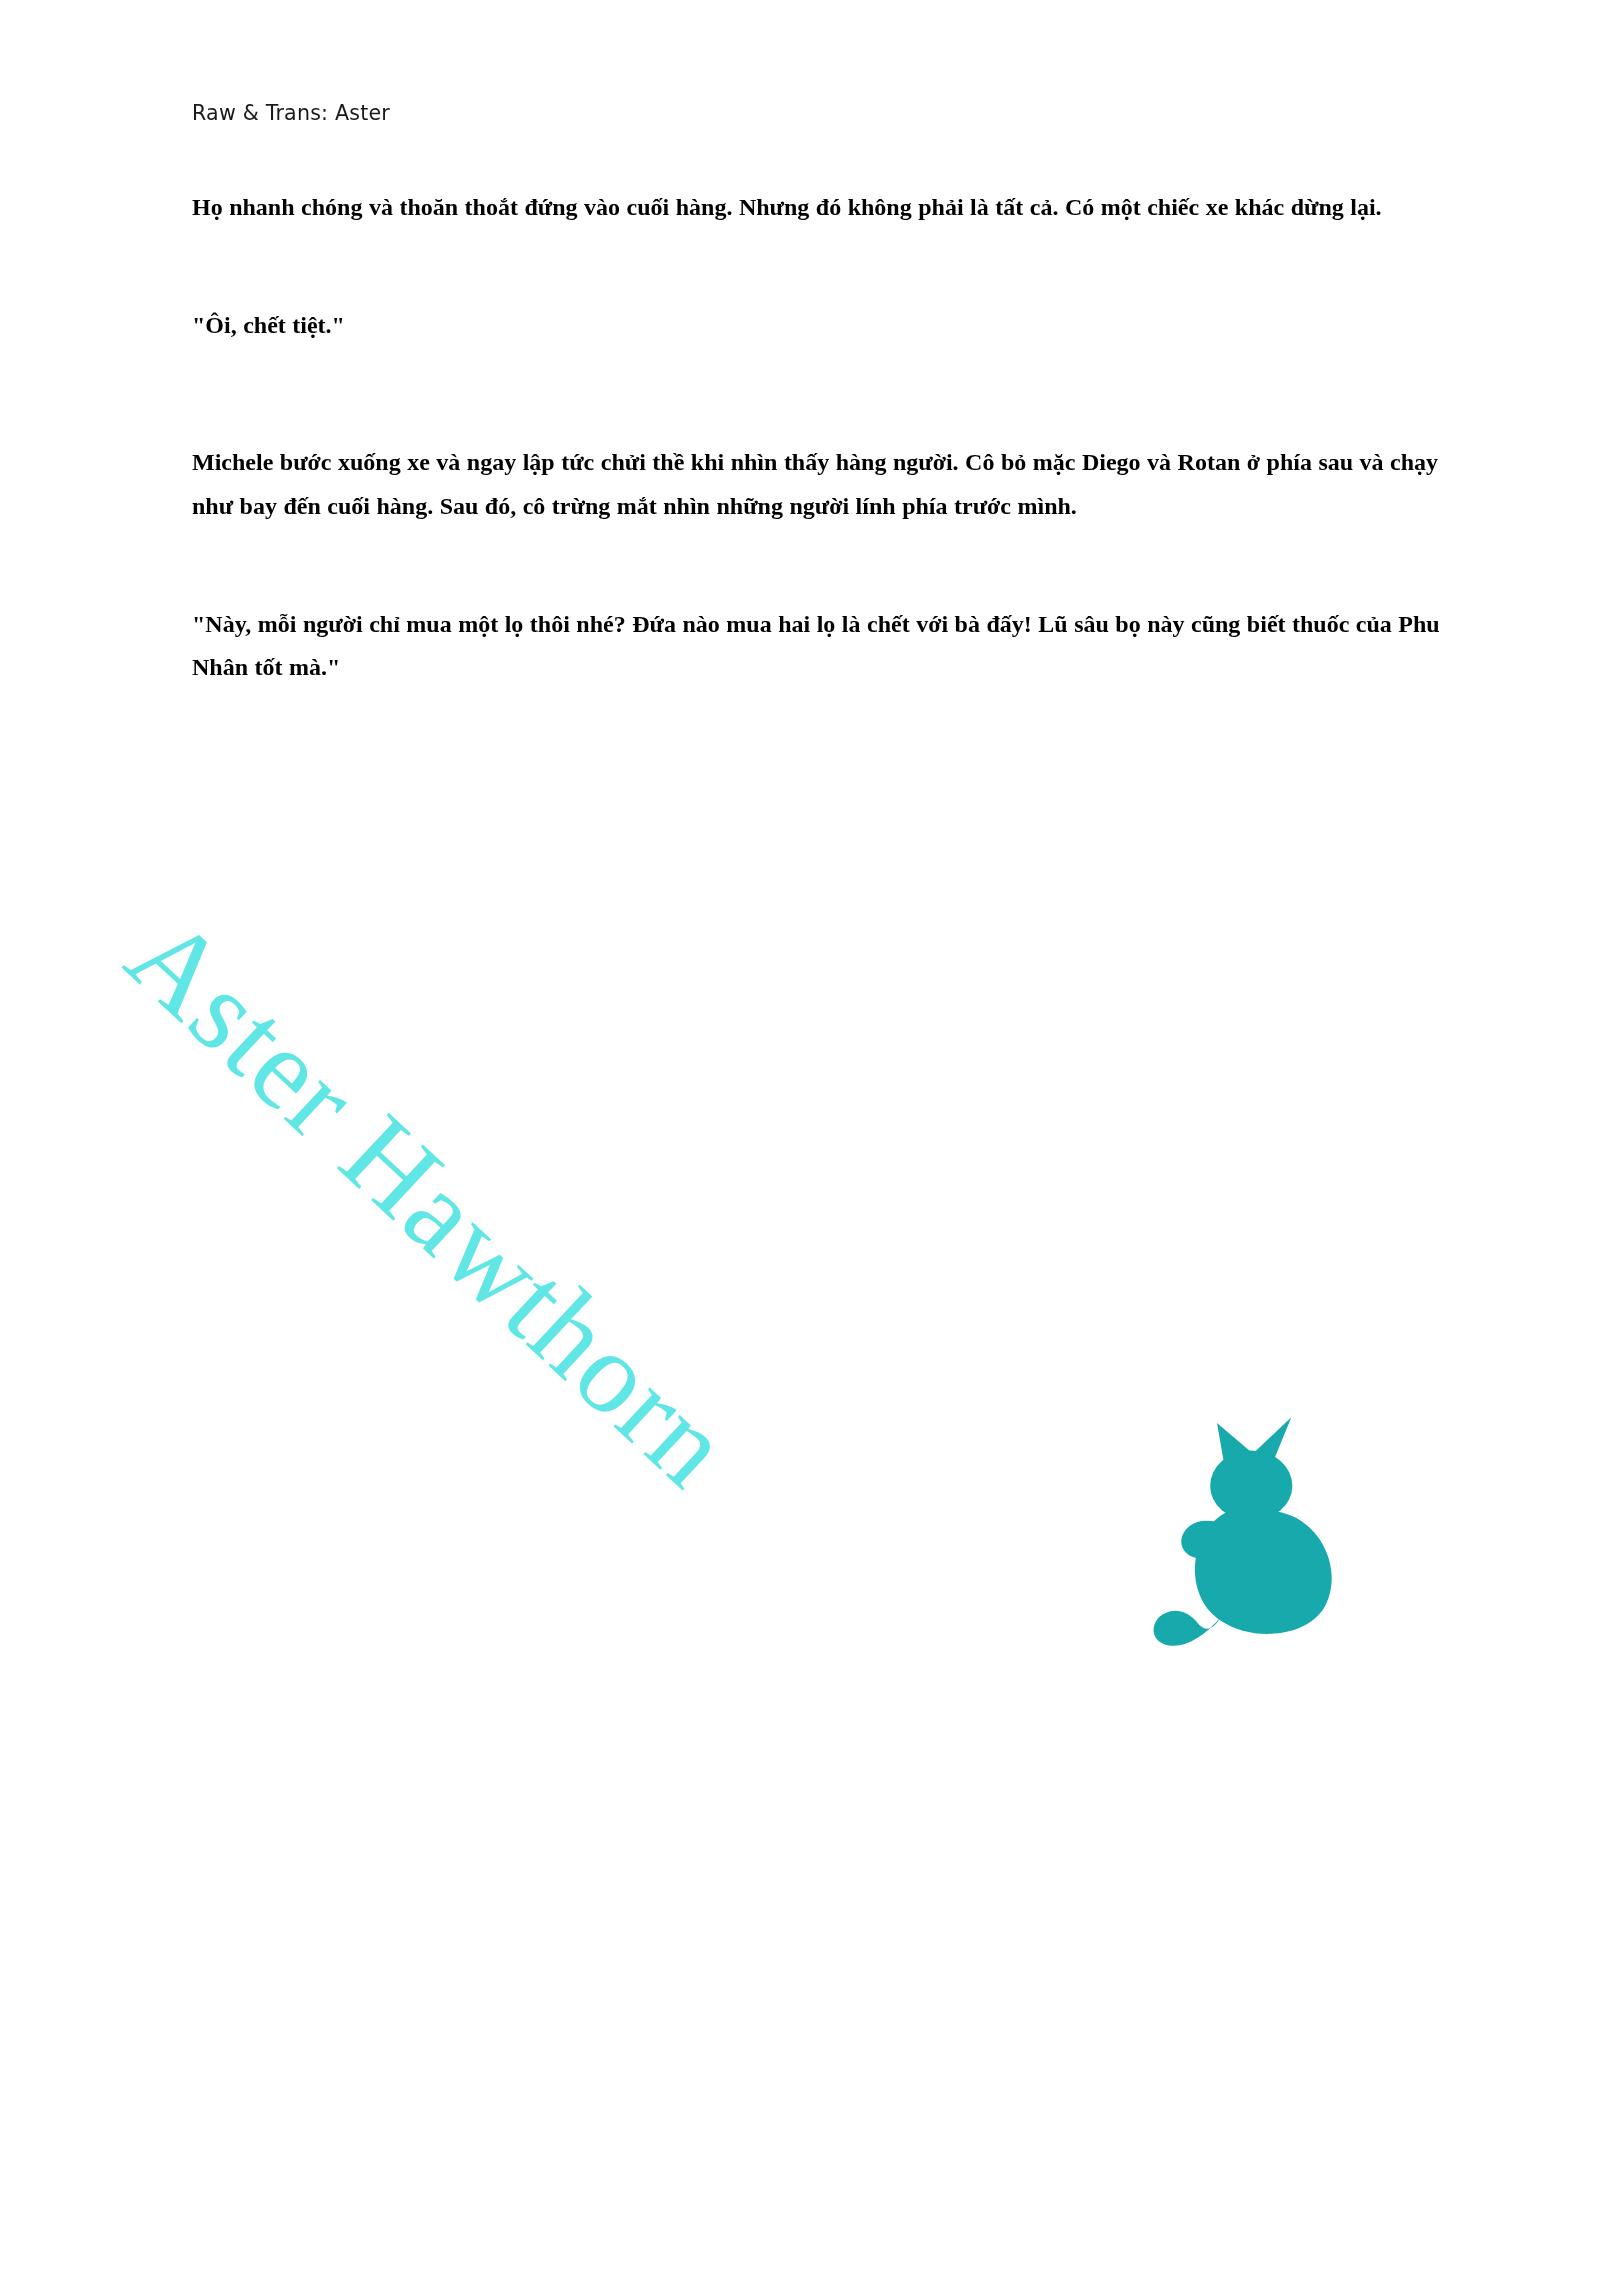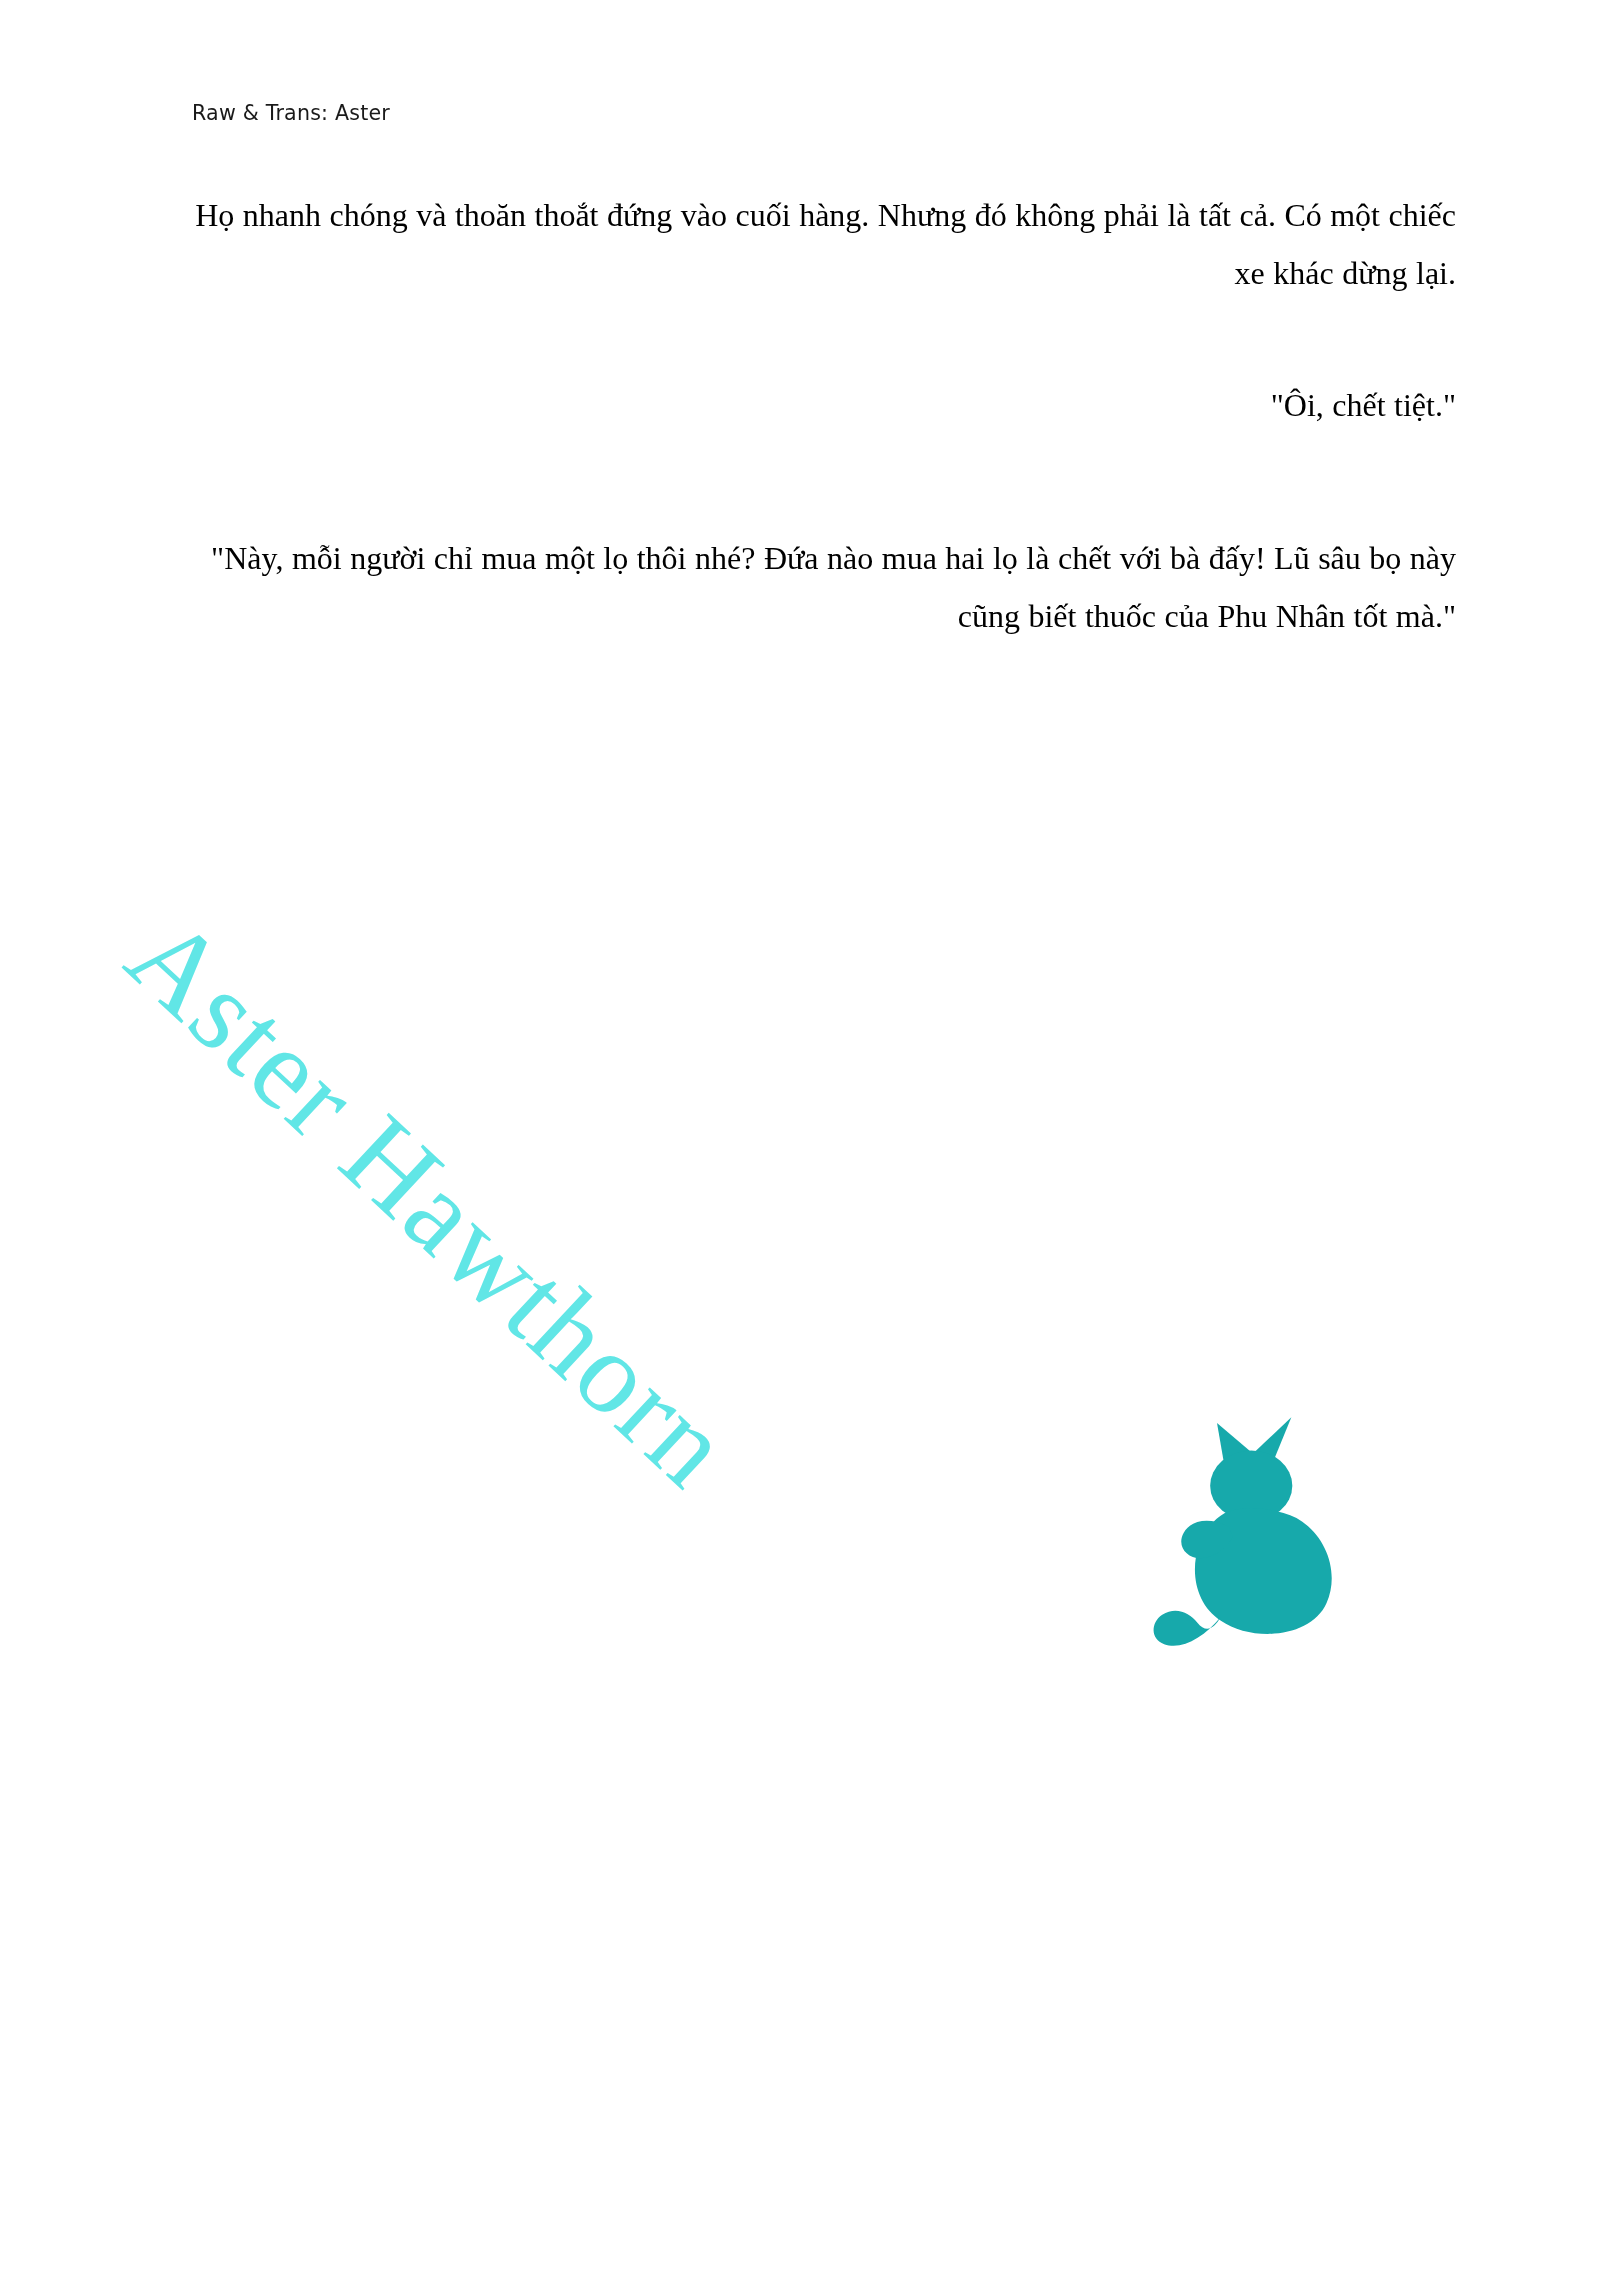--- a/index.html
+++ b/index.html
@@ -37,26 +37,27 @@
 
   .content {
     position: absolute;
     left: 192px;
     top: 186px;
     width: 1264px;
   }
 
   .para {
     font-family: "Liberation Serif", serif;
-    font-size: 32px;
+    font-size: 24px;
     line-height: 1.82;
     color: #000000;
     margin: 0 0 74px 0;
-    text-align: right;
+    text-align: left;
     word-spacing: 0.5px;
+    font-weight: bold;
   }
 
   .para.gap-big { margin-bottom: 94px; }
 
   
   .watermark {
     position: absolute;
     left: 147px;
     top: 549px;
     width: 1078px;
@@ -90,20 +91,21 @@
 </head>
 <body>
 
 <div class="page">
 
   <div class="header-note">Raw &amp; Trans: Aster</div>
 
   <div class="content">
     <p class="para">Họ nhanh chóng và thoăn thoắt đứng vào cuối hàng. Nhưng đó không phải là tất cả. Có một chiếc xe khác dừng lại.</p>
     <p class="para gap-big">"Ôi, chết tiệt."</p>
+    <p class="para">Michele bước xuống xe và ngay lập tức chửi thề khi nhìn thấy hàng người. Cô bỏ mặc Diego và Rotan ở phía sau và chạy như bay đến cuối hàng. Sau đó, cô trừng mắt nhìn những người lính phía trước mình.</p>
     <p class="para">"Này, mỗi người chỉ mua một lọ thôi nhé? Đứa nào mua hai lọ là chết với bà đấy! Lũ sâu bọ này cũng biết thuốc của Phu Nhân tốt mà."</p>
   </div>
 
   <div class="watermark">
     <div class="watermark-text">Aster Hawthorn</div>
   </div>
 
   <div class="cat-logo">
     <svg width="225" height="255" viewBox="0 0 230 260" xmlns="http://www.w3.org/2000/svg">
       <g fill="#17a9ab">

